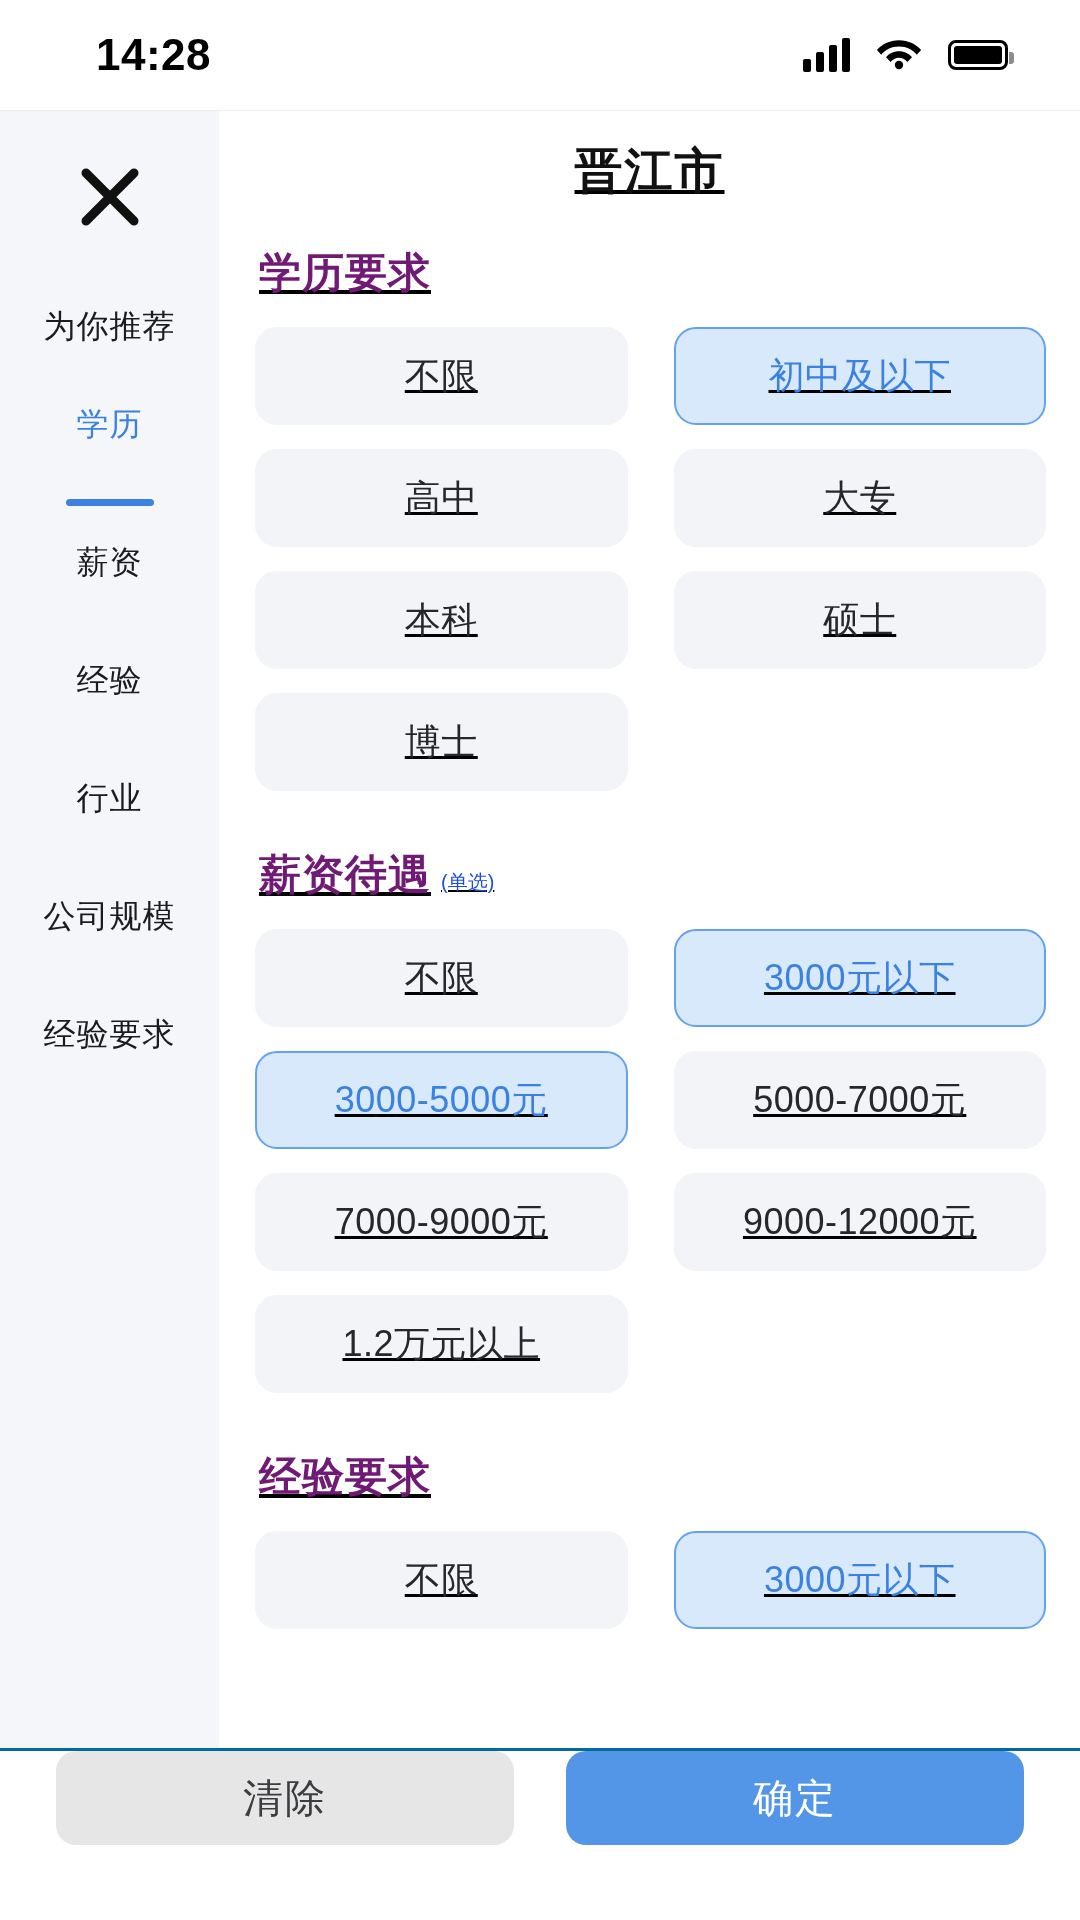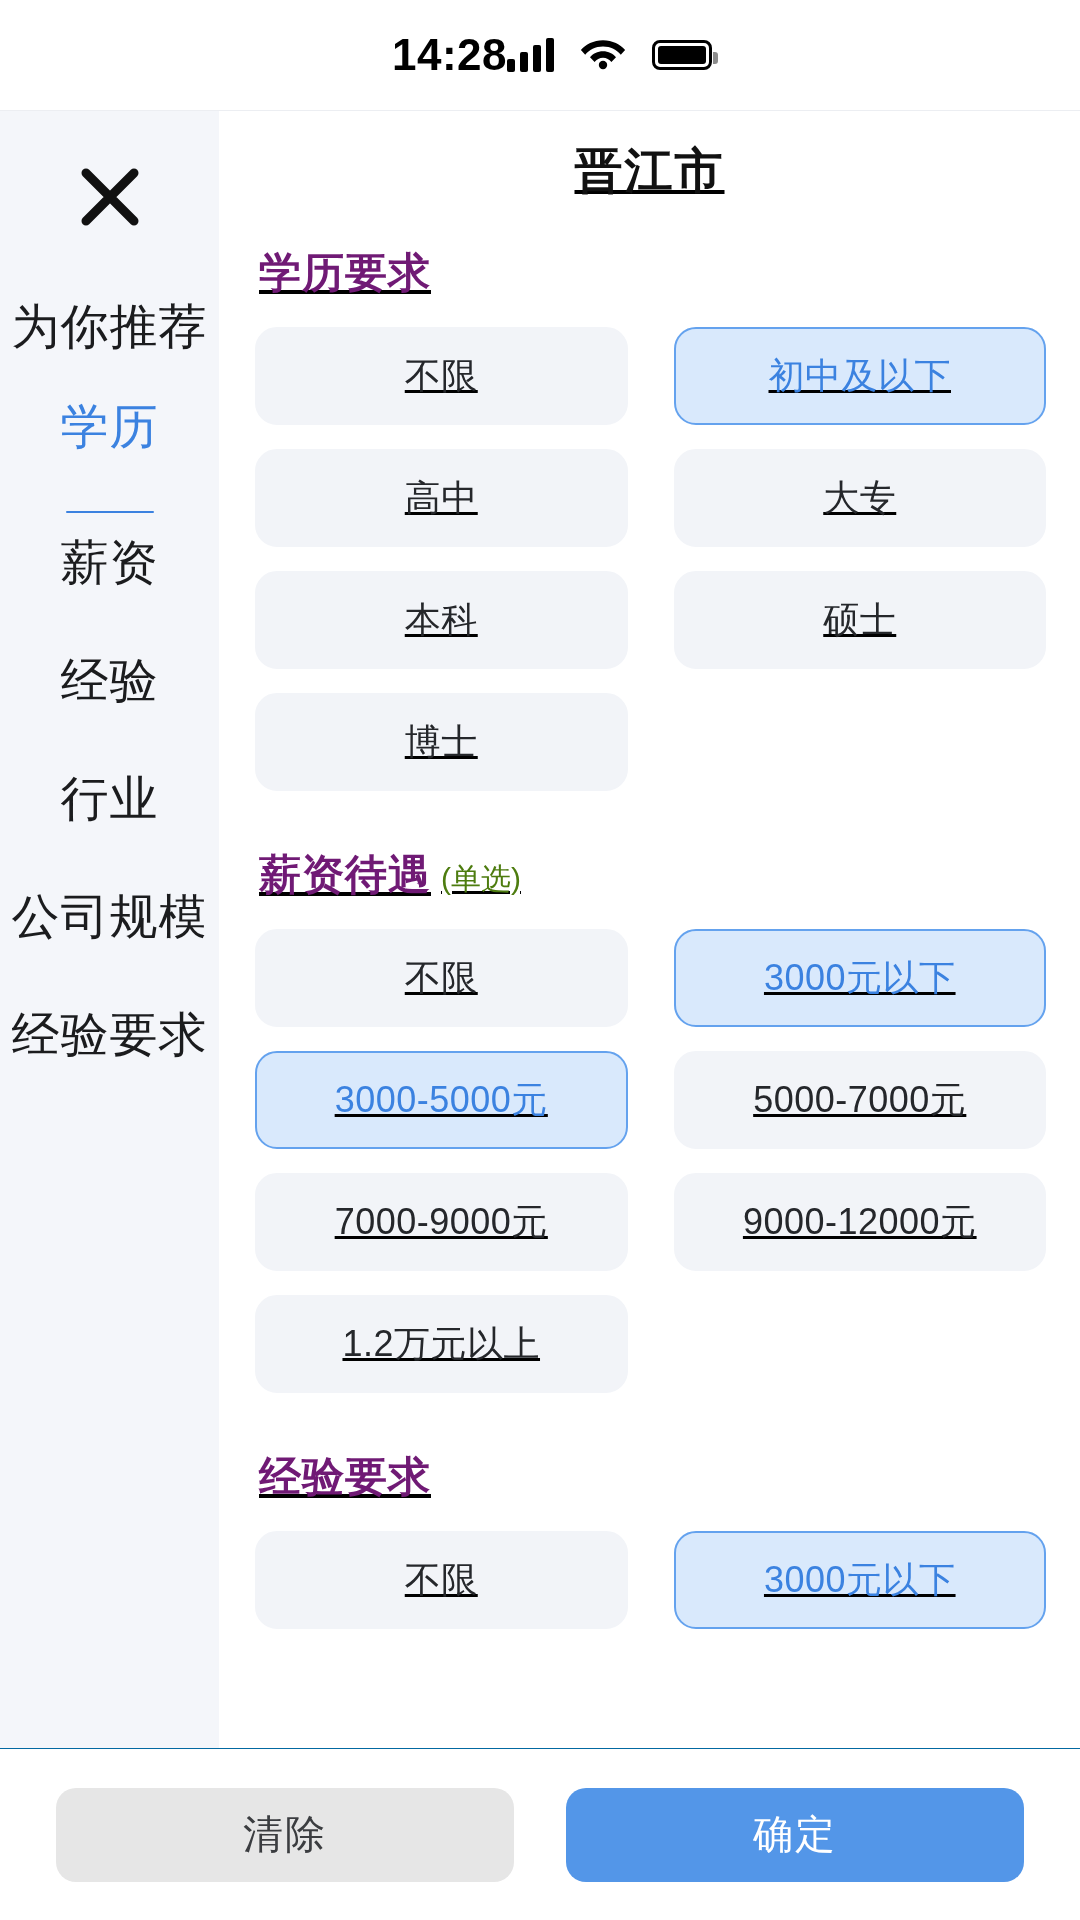--- a/index.html
+++ b/index.html
@@ -7,21 +7,21 @@
     width:1080px; height:1920px;
     background:#ffffff;
     font-family:"Liberation Sans","DejaVu Sans",sans-serif;
     overflow:hidden;
   }
   .phone { width:1080px; height:1920px; position:relative; display:flex; flex-direction:column; background:#fff; }
 
   
   .statusbar {
     height:110px; flex:0 0 110px;
-    display:flex; align-items:center; justify-content:center;
+    display:flex; align-items:center; justify-content:space-between;
     padding:0 72px 0 96px; background:#fff;
   }
   .status-time { font-size:44px; font-weight:700; color:#000; letter-spacing:.5px; }
   .status-right { display:flex; align-items:center; gap:26px; }
   .sig { display:flex; align-items:flex-end; gap:5px; height:34px; }
   .sig i { display:block; width:8px; background:#000; border-radius:2px; }
   .sig i:nth-child(1){ height:13px; }
   .sig i:nth-child(2){ height:20px; }
   .sig i:nth-child(3){ height:27px; }
   .sig i:nth-child(4){ height:34px; }
@@ -40,21 +40,21 @@
   }
   .close-btn {
     width:110px; height:100px; display:flex; align-items:center; justify-content:center;
     margin-bottom:30px;
   }
   .close-btn svg { display:block; }
   .side-list { width:100%; display:flex; flex-direction:column; align-items:center; }
   .side-item {
     height:118px; width:100%;
     display:flex; flex-direction:column; align-items:center; justify-content:center;
-    font-size:48px; color:#1b1c1e; letter-spacing:1px; position:relative;
+    font-size:32px; color:#1b1c1e; letter-spacing:1px; position:relative;
   }
   .side-item.active { color:#3b82e0;gap:40px; }
   .side-item .ul {
     width:88px; height:7px; background:#3b82e0; border-radius:4px;
     margin-top:12px; opacity:0;
   }
   .side-item.active .ul { opacity:1; }
 
   
   .content { flex:1 1 auto; display:flex; flex-direction:column; min-width:0; background:#fff;text-decoration:underline; }
@@ -67,39 +67,39 @@
     flex:1 1 auto; min-height:0; overflow:hidden;
     padding:0 34px 0 36px;
   }
   .section { padding-top:14px; }
   .section + .section { padding-top:56px; }
   .sec-head {
     display:flex; align-items:baseline; gap:10px;
     padding:0 0 26px 4px;
   }
   .sec-title { font-size:42px; font-weight:700; color:#701a75; letter-spacing:1px; }
-  .sec-note { font-size:30px; color:#4d7c0f; }
+  .sec-note { font-size:20px; color:#1d4ed8; }
 
   .grid { display:grid; grid-template-columns:1fr 1fr; gap:24px 46px; }
   .chip {
     height:98px; border-radius:22px;
     background:#f2f4f8; border:2px solid #f2f4f8;
     display:flex; align-items:center; justify-content:center;
     font-size:36px; color:#25272b; letter-spacing:.5px;
     white-space:nowrap;
   }
   .chip.sel {
     background:#d9e9fc; border-color:#64a2ee; color:#3b82e0;
   }
 
   
   .bottombar {
     flex:0 0 172px; height:172px; background:#fff;
-    display:flex; align-items:center; gap:52px;
-    padding:0 56px; border-top:1px solid #0369a1;
+    display:flex; align-items:flex-start; gap:52px;
+    padding:0 56px; border-top:3px solid #0369a1;
     position:relative; z-index:5;
   }
   .btn {
     flex:1 1 0; height:94px; border-radius:20px;
     display:flex; align-items:center; justify-content:center;
     font-size:40px; letter-spacing:2px;
   }
   .btn-clear { background:#e6e6e6; color:#3b3d40; }
   .btn-confirm { background:#5396e8; color:#fff; }
 </style>

